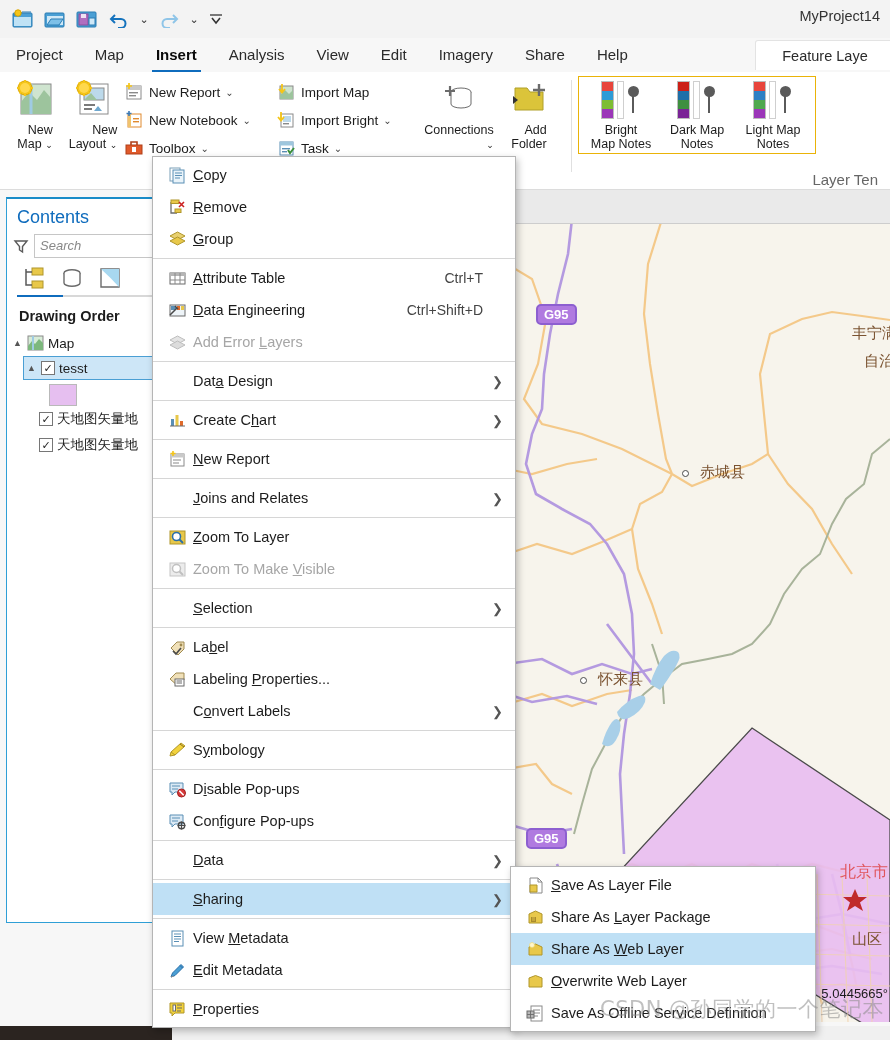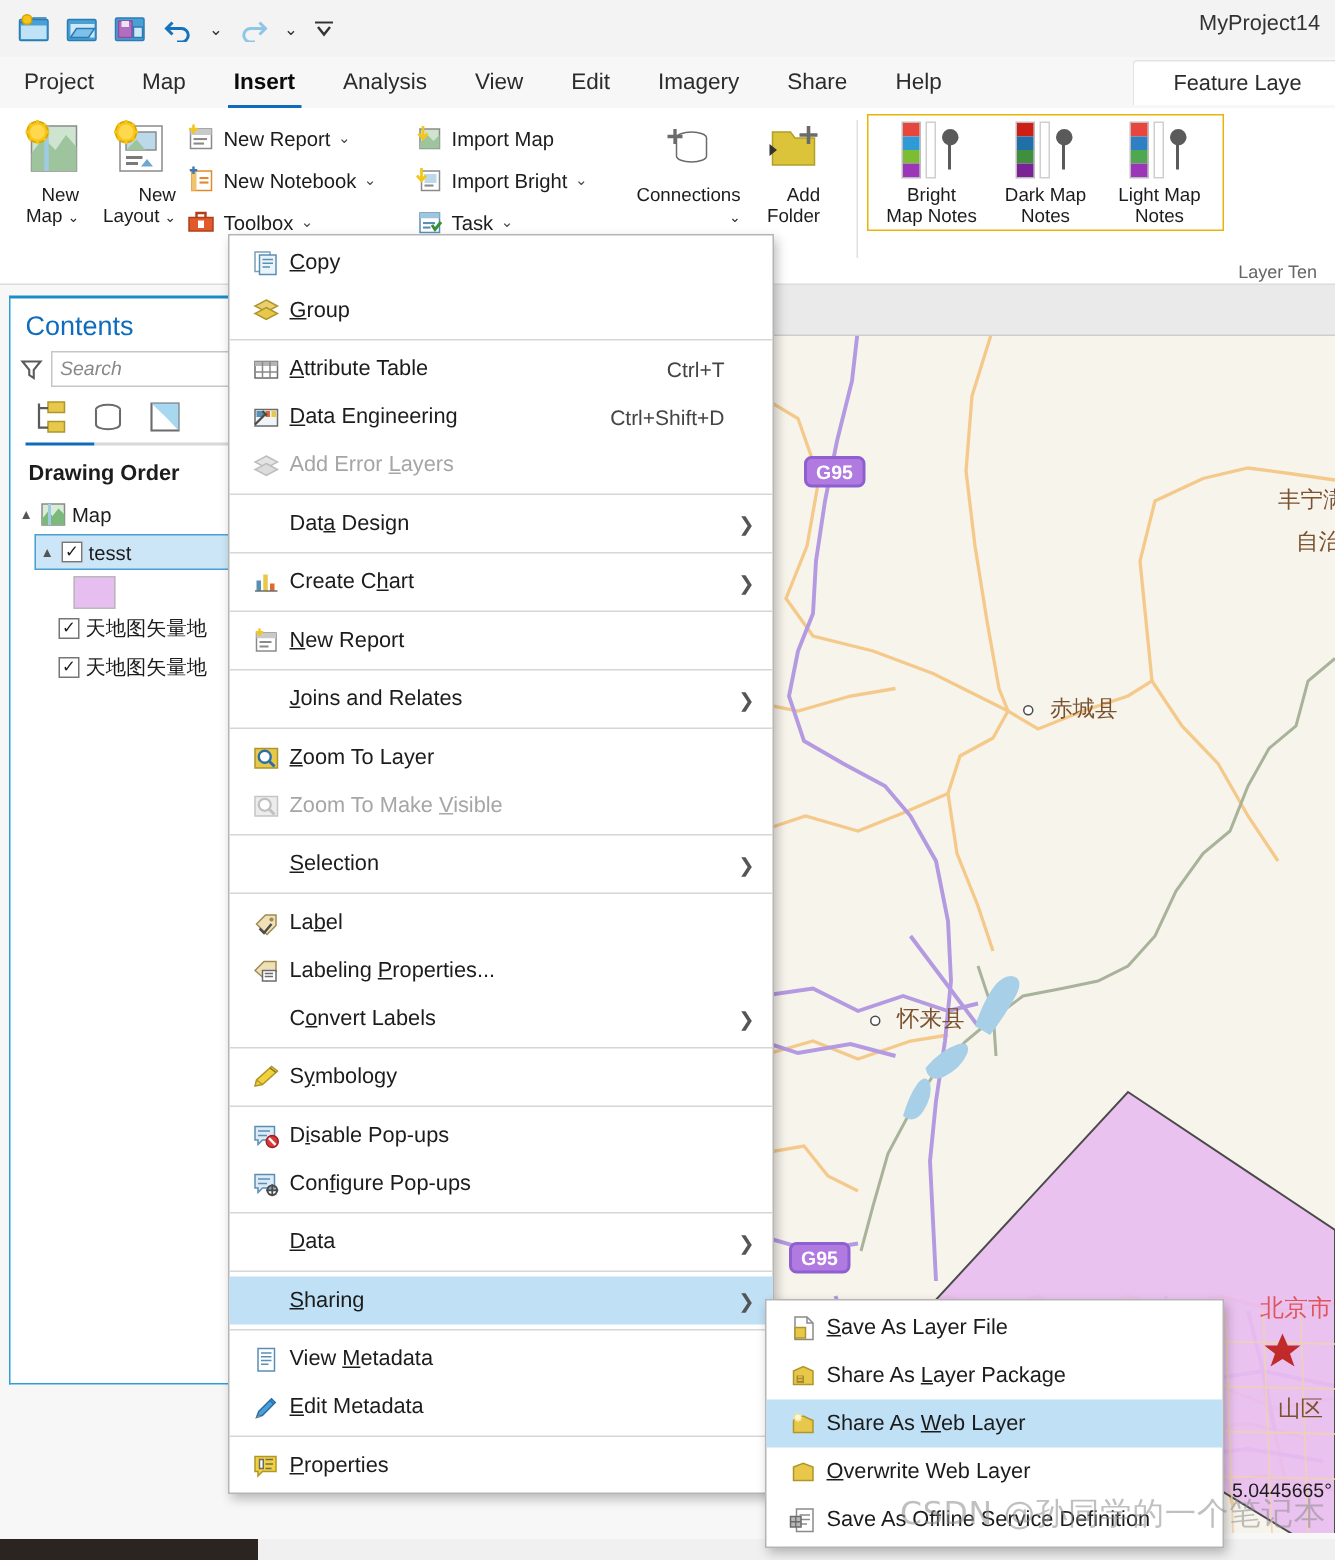--- a/index.html
+++ b/index.html
@@ -62,21 +62,21 @@
   .big-btn {
     width: 58px; display: flex; flex-direction: column; align-items: center;
     padding-top: 6px; cursor: pointer;
   }
   .big-btn .lbl { font-size: 12.5px; color: #1c1c1c; text-align: right; line-height: 14px; margin-top: 3px;}
   .sm-row { display: flex; align-items: center; height: 28px; cursor: pointer; gap: 5px; }
   .sm-row .lbl { font-size: 13.5px; color: #1c1c1c; white-space: nowrap; }
   .sm-caret { font-size: 10px; color: #444; }
   .vsep { width: 1px; background: #e0e0e0; height: 92px; margin: 4px 6px 0 6px; }
   .grp-label {
-    position: absolute; bottom: 1px; font-size: 12px; color: #666;
+    position: absolute; bottom: 1px; font-size: 15px; color: #666;
   }
   .notes-box {
     border: 1px solid #eab308; background: #fff; padding: 4px 6px 2px 6px;
     display: flex; gap: 4px;
   }
   .note-btn { width: 72px; display: flex; flex-direction: column; align-items: center; cursor: pointer; }
   .note-btn .lbl { font-size: 12.5px; text-align: center; line-height: 14px; color: #1c1c1c; margin-top: 2px;}
   .swatchstack { display: flex; align-items: flex-start; gap: 3px; height: 40px; }
   .bars { width: 13px; height: 38px; display: flex; flex-direction: column; border:1px solid #bdbdbd; background:#fff;}
   .bars i { display: block; flex: 1; }
@@ -539,20 +539,31 @@
       <span class="ico">
           <svg width="19" height="19" viewBox="0 0 19 19">
             <rect x="2" y="2" width="10" height="13" fill="#fff" stroke="#7a9fb8"></rect>
             <rect x="5" y="4" width="11" height="13" fill="#eaf4fa" stroke="#5a8fb5"></rect>
             <path d="M7 7 H14 M7 9.5 H14 M7 12 H12" stroke="#5a8fb5" stroke-width="1"></path>
           </svg>
         </span>
       <span class="txt"><u>C</u>opy</span>
     </div>
 
+    <div class="mi">
+      <span class="ico">
+          <svg width="19" height="19" viewBox="0 0 19 19">
+            <path d="M3 4 V15 H9" fill="none" stroke="#6b6b6b" stroke-width="1.3"></path>
+            <rect x="3" y="2" width="8" height="3.5" fill="#e8c84a" stroke="#b0962a"></rect>
+            <rect x="7" y="11" width="6" height="3.5" fill="#e8c84a" stroke="#b0962a"></rect>
+            <path d="M11 4 L16 9 M16 4 L11 9" stroke="#cc2222" stroke-width="1.6"></path>
+          </svg>
+        </span>
+      <span class="txt"><u>R</u>emove</span>
+    </div>
 
     <div class="mi">
       <span class="ico">
           <svg width="19" height="19" viewBox="0 0 19 19">
             <path d="M9.5 2 L17 6 L9.5 10 L2 6 Z" fill="#e8d070" stroke="#b0962a"></path>
             <path d="M9.5 7 L17 11 L9.5 15 L2 11 Z" fill="#e8c84a" stroke="#b0962a"></path>
           </svg>
         </span>
       <span class="txt"><u>G</u>roup</span>
     </div>

